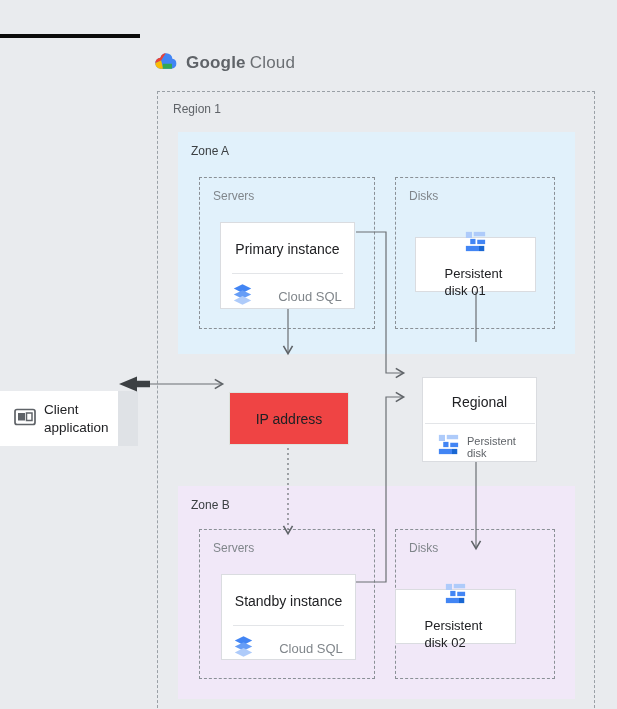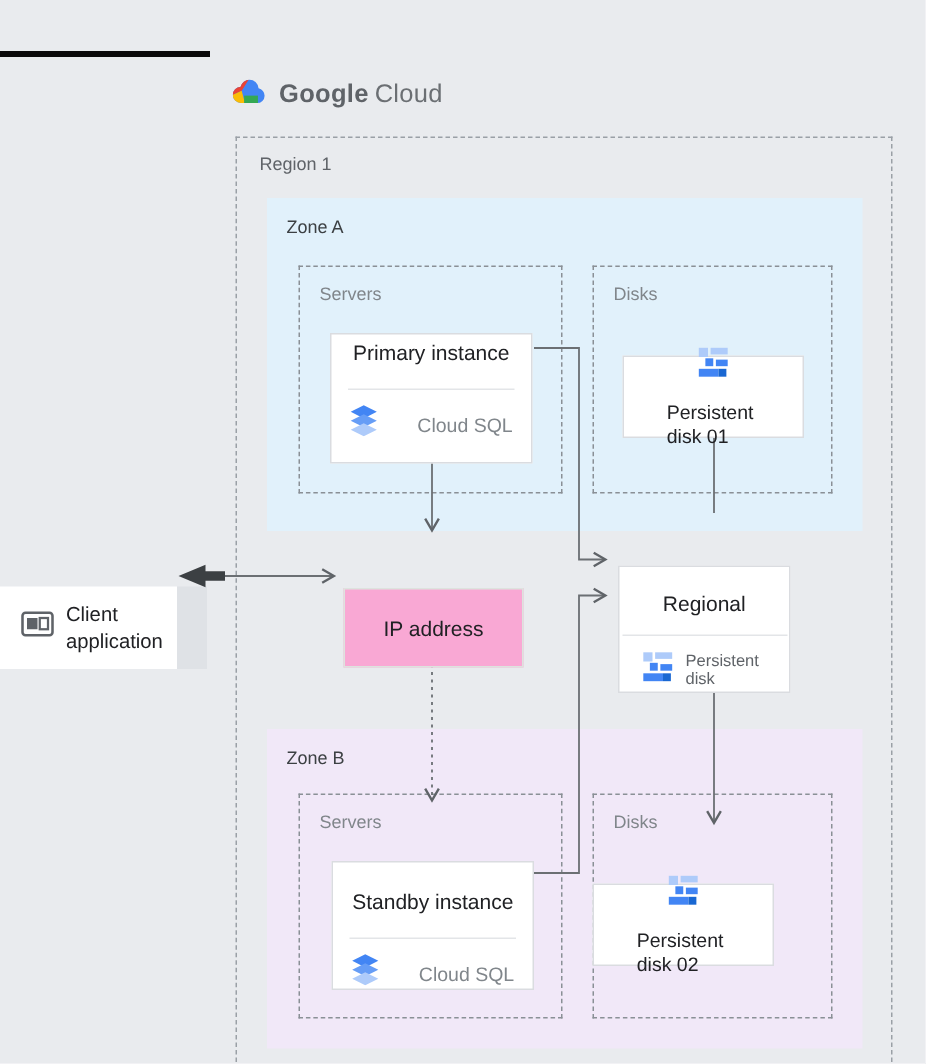--- a/index.html
+++ b/index.html
@@ -32,35 +32,35 @@
   .disks-b{left:395px;top:495px;width:160px;height:150px;}
   .subbox-label{position:absolute;left:13px;top:11px;font-size:12px;color:#80868b;}
 
   
   .card{background:#fff;border:1px solid #dadce0;box-sizing:border-box;z-index:10;}
   .card-title{font-size:14px;color:#202124;text-align:center;}
   .divider{height:1px;background:#e3e5e8;margin:0 auto;}
   .prod-row{display:flex;align-items:center;justify-content:center;gap:26px;}
   .prod-label{font-size:13px;color:#80868b;}
 
-  .primary-card{left:220px;top:188px;width:135px;height:87px;padding-top:4px;}
+  .primary-card{left:220px;top:188px;width:135px;height:87px;padding-top:18px;}
   .standby-card{left:221px;top:540px;width:135px;height:86px;padding-top:18px;}
   .sql-divider{width:111px;margin-top:16px;margin-bottom:10px;}
 
   .disk-card{width:121px;height:55px;display:flex;align-items:center;justify-content:center;gap:9px;flex-direction:column;}
   .disk01-card{left:415px;top:203px;}
   .disk02-card{left:395px;top:555px;}
   .disk-label{font-size:13px;color:#202124;line-height:1.25;width:62px;}
 
-  .regional-card{left:412px;top:343px;width:115px;height:85px;padding-top:16px;}
+  .regional-card{left:422px;top:343px;width:115px;height:85px;padding-top:16px;}
   .regional-divider{width:110px;margin-top:13px;margin-bottom:9px;}
   .regional-row{display:flex;align-items:center;justify-content:flex-start;gap:8px;padding-left:15px;}
   .regional-prod{font-size:11px;color:#5f6368;}
 
-  .ip-box{left:229px;top:358px;width:120px;height:53px;background:#f9a8d4;border:1px solid #dde3de;box-sizing:border-box;display:flex;align-items:center;justify-content:center;z-index:10;}
+  .ip-box{left:229px;top:358px;width:120px;height:53px;background:#ef4444;border:1px solid #dde3de;box-sizing:border-box;display:flex;align-items:center;justify-content:center;z-index:10;}
   .ip-label{font-size:14px;color:#202124;}
 
   .client-card{left:0;top:357px;width:118px;height:55px;background:#fff;display:flex;align-items:center;gap:8px;padding-left:14px;box-sizing:border-box;z-index:10;}
   .client-label{font-size:13.5px;color:#202124;line-height:1.3;width:72px;}
   .client-shadow{left:118px;top:357px;width:20px;height:55px;background:#dfe2e6;z-index:4;}
 
   .overlay{position:absolute;left:0;top:0;z-index:6;pointer-events:none;}
 </style>
 </head>
 <body>

